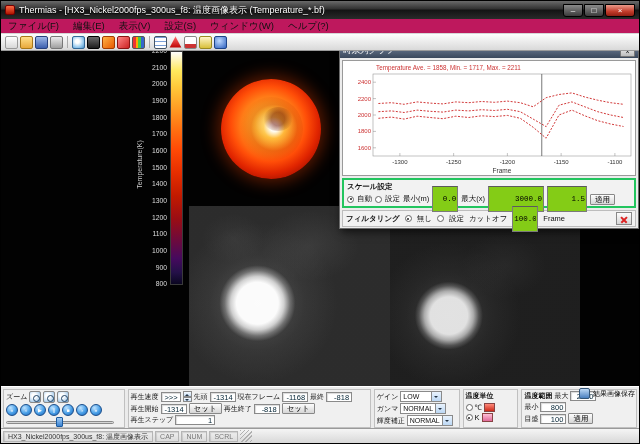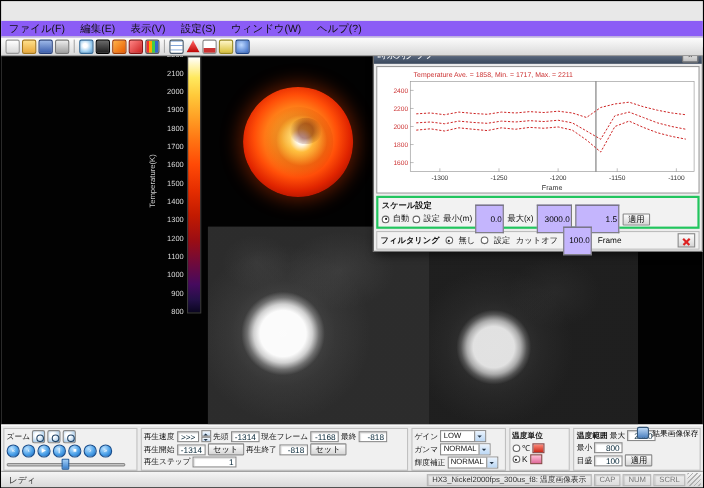--- a/index.html
+++ b/index.html
@@ -13,21 +13,21 @@
     display:flex; align-items:center; padding:0 4px; color:#fff; font-size:9px; z-index:20; }
   .app-icon { width:10px; height:10px; border-radius:2px; margin-right:4px;
     background:linear-gradient(#ff6a45,#b01500); border:1px solid #700; flex:0 0 auto; }
   .title-text { white-space:nowrap; overflow:hidden; text-overflow:ellipsis; text-shadow:0 1px 1px #000; }
   .win-buttons { margin-left:auto; display:flex; gap:1px; }
   .win-btn { width:20px; height:13px; border:1px solid #000; border-radius:0 0 3px 3px;
     background:linear-gradient(#8a8a8a,#3a3a3a); color:#fff; font-size:8px; line-height:11px; text-align:center; }
   .win-btn.close { width:30px; background:linear-gradient(#ea9a8a,#c23b2a 60%,#8f1f12); }
 
   
-  .menubar { position:absolute; top:18px; left:0; right:0; height:15px; background:#8b5cf6;
+  .menubar { position:absolute; top:18px; left:0; right:0; height:15px; background:#be185d;
     border-bottom:1px solid #d6d6d6; display:flex; align-items:center; font-size:9.5px; color:#111; z-index:19; }
   .menu-item { padding:0 7px; }
 
   
   .toolbar { position:absolute; top:33px; left:0; right:0; height:17px;
     background:linear-gradient(#fdfdfd,#d9d9d9); border-bottom:1px solid #9a9a9a;
     display:flex; align-items:center; gap:2px; padding:0 4px; z-index:18; }
   .tb-icon { width:13px; height:13px; border-radius:2px; flex:0 0 auto; }
   .tb-sep { width:1px; height:12px; background:#aaa; margin:0 2px; flex:0 0 auto; }
   .ti-new-file   { background:linear-gradient(#fff,#d8d8d8); border:1px solid #999; }
@@ -88,23 +88,23 @@
     background:linear-gradient(#f2f2f2,#bdbdbd); color:#222; font-size:7px; line-height:9px; text-align:center; }
   .graph-box { margin:2px; height:116px; background:#fff; border:1px solid #9a9a9a; }
   .graph-box svg { display:block; }
 
   .scale-box { margin:0 2px 2px; border:2px solid #22c55e; background:#f2f2f2; padding:1px 3px; font-size:7.5px; color:#111; }
   .scale-row { display:flex; align-items:center; gap:3px; height:12px; }
   .filter-box { margin:0 2px 2px; border:1px solid #bdbdbd; background:#f2f2f2; padding:1px 3px; font-size:7.5px; color:#111;
     display:flex; align-items:center; gap:5px; height:17px; }
   .radio { width:7px; height:7px; border:1px solid #666; border-radius:50%; background:#fff; position:relative; flex:0 0 auto; }
   .radio.sel::after { content:''; position:absolute; inset:1.5px; border-radius:50%; background:#222; }
-  .mini-input { background:#c4b5fd; border:1px solid #7a7a7a; border-top-color:#5a5a5a; font-size:7.5px; height:10px;
-    text-align:right; padding:12px 1px; font-family:Liberation Sans, sans-serif; }
-  .w26 { width:26px; } .w34 { width:32px; } .w20 { width:20px; } .w16 { width:40px; }
+  .mini-input { background:#84cc16; border:1px solid #7a7a7a; border-top-color:#5a5a5a; font-size:7.5px; height:10px;
+    text-align:right; padding:12px 1px; font-family:Liberation Mono, monospace; }
+  .w26 { width:26px; } .w34 { width:56px; } .w20 { width:20px; } .w16 { width:40px; }
   .mini-btn { border:1px solid #888; border-radius:1px; background:linear-gradient(#fdfdfd,#d6d6d6);
     font-size:7.5px; padding:0 4px; height:11px; line-height:9px; }
   .filter-icon-btn { margin-left:auto; width:16px; height:13px; border:1px solid #888;
     background:linear-gradient(#fdfdfd,#d6d6d6); position:relative; }
   .filter-icon-btn::before, .filter-icon-btn::after { content:''; position:absolute; left:3px; right:3px; top:5.5px; height:1.6px; background:#d22; }
   .filter-icon-btn::before { transform:rotate(45deg); } .filter-icon-btn::after { transform:rotate(-45deg); }
 
   
   .controls { position:absolute; top:385px; left:0; right:0; height:44px; background:#ebebeb;
     border-top:1px solid #fff; display:flex; gap:3px; padding:2px; font-size:7.5px; color:#111; z-index:6; }
@@ -153,20 +153,29 @@
   .status-cell { border:1px solid #b5b5b5; box-shadow:inset 1px 1px 1px rgba(0,0,0,.12);
     height:11px; line-height:10px; padding:0 4px; margin-right:2px; font-size:7px; color:#333; white-space:nowrap; }
   .status-cell.flag { color:#777; }
   .grip { width:12px; height:12px; background:repeating-linear-gradient(135deg,#b0b0b0 0 1px,transparent 1px 3px); }
 </style>
 </head>
 <body>
 
 <div class="window">
 
+  <div class="titlebar">
+    <div class="app-icon"></div>
+    <div class="title-text">Thermias - [HX3_Nickel2000fps_300us_f8: 温度画像表示 (Temperature_*.bf)</div>
+    <div class="win-buttons">
+      <div class="win-btn">–</div>
+      <div class="win-btn">□</div>
+      <div class="win-btn close">×</div>
+    </div>
+  </div>
 
   <div class="menubar" id="menubar">
       <span class="menu-item">ファイル(F)</span>
       <span class="menu-item">編集(E)</span>
       <span class="menu-item">表示(V)</span>
       <span class="menu-item">設定(S)</span>
       <span class="menu-item">ウィンドウ(W)</span>
       <span class="menu-item">ヘルプ(?)</span>
     </div>
 
@@ -390,21 +399,20 @@
     </div>
   </div>
 
   <div class="save-result">
     <div class="save-ico"></div>
     <span>結果画像保存</span>
   </div>
 
 
   <div class="statusbar">
-    <span class="status-ready">レディ</span>
     <span class="status-cell">HX3_Nickel2000fps_300us_f8: 温度画像表示</span>
     <span id="status-flags" style="display:flex">
         <span class="status-cell flag">CAP</span>
         <span class="status-cell flag">NUM</span>
         <span class="status-cell flag">SCRL</span>
       </span>
     <div class="grip"></div>
   </div>
 
 </div>

